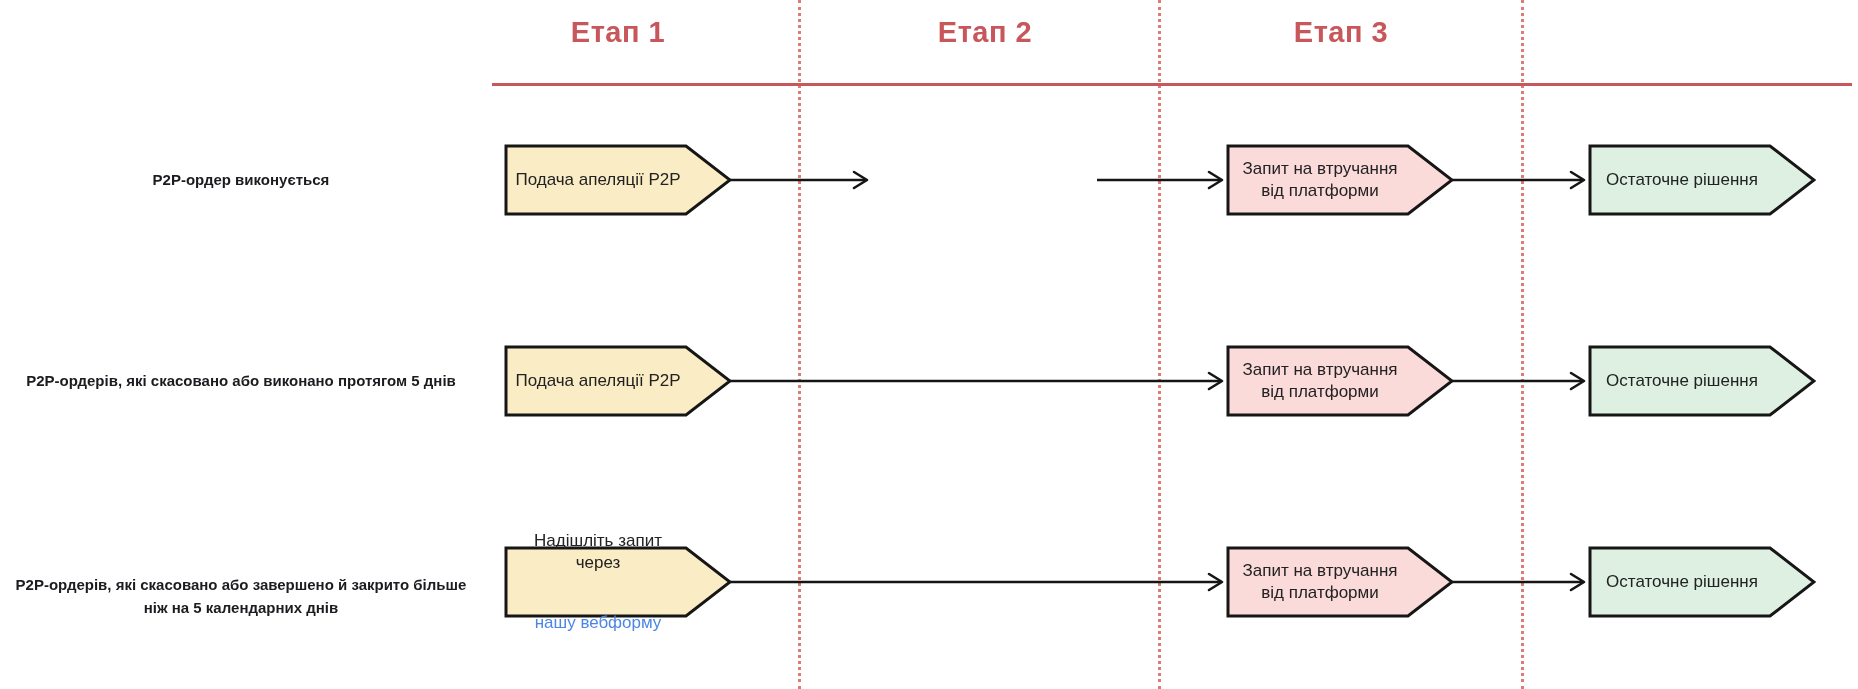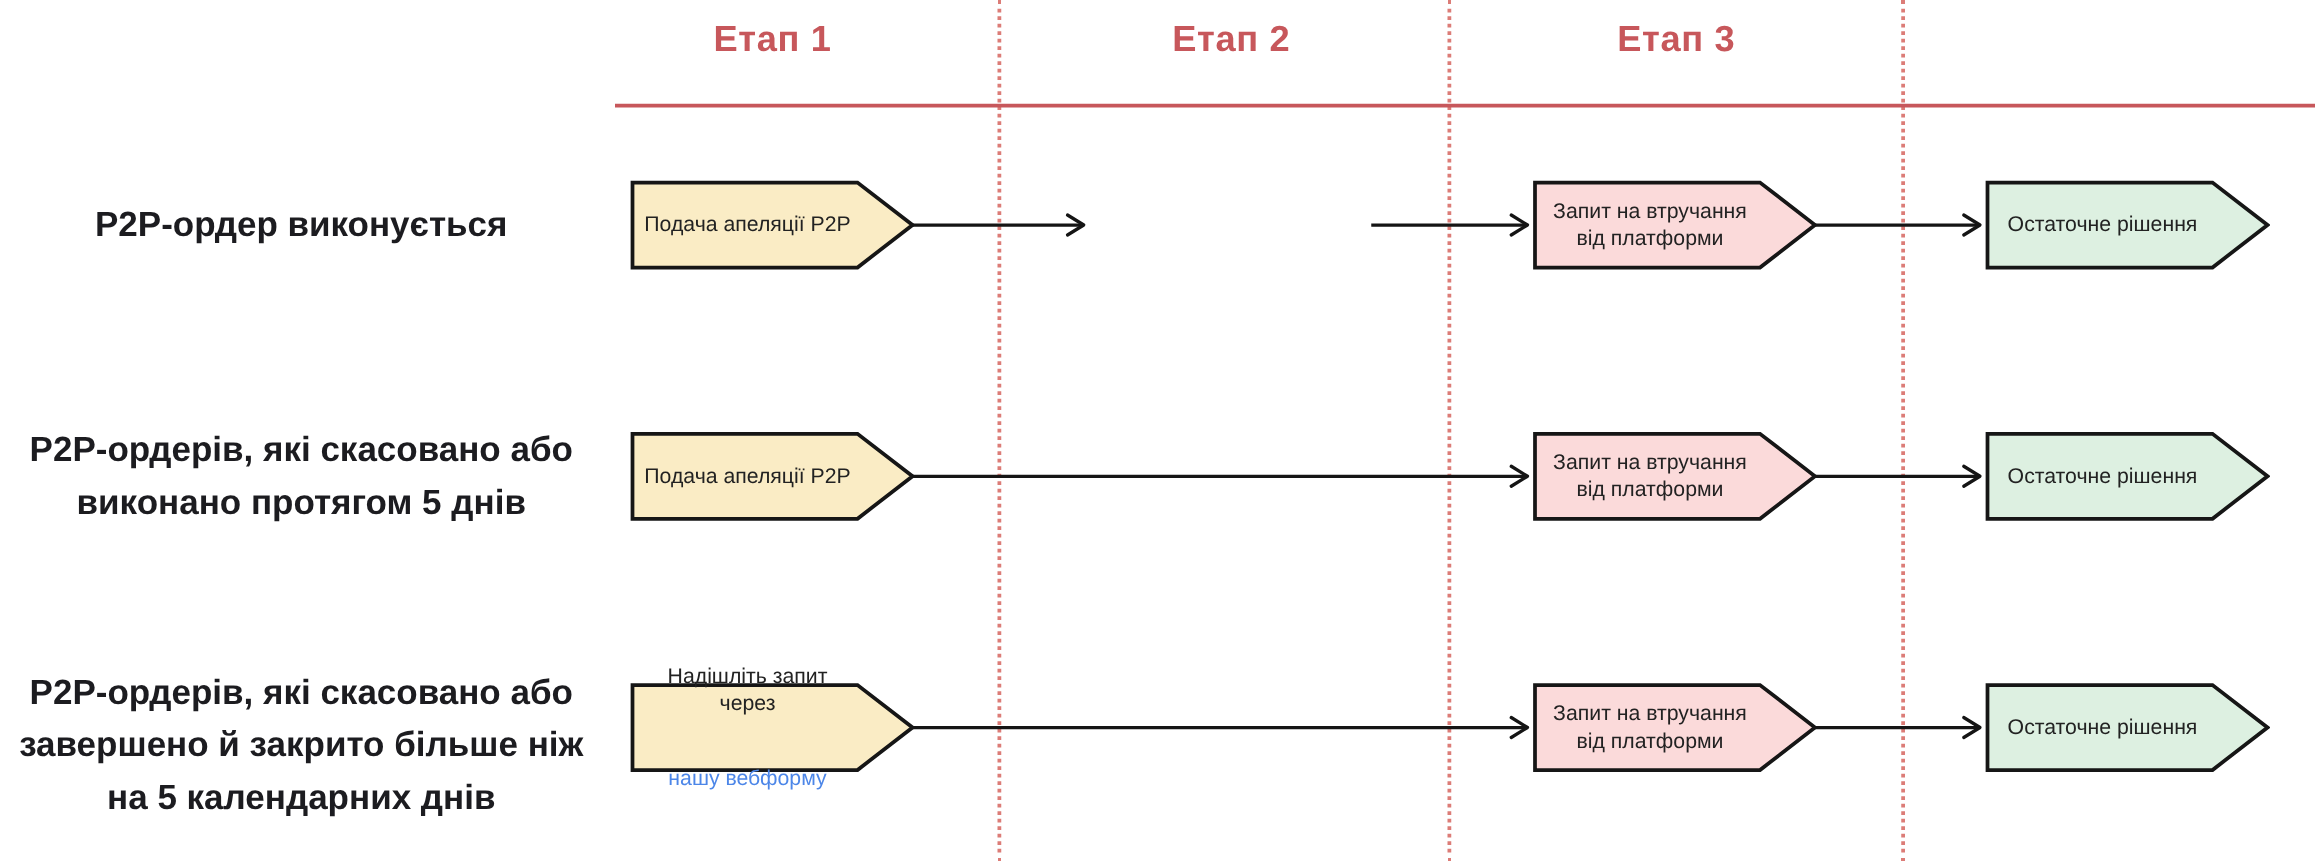--- a/index.html
+++ b/index.html
@@ -45,21 +45,21 @@
     background: #c7575b;
   }
 
   
   .row-label {
     position: absolute;
     left: 12px;
     width: 458px;
     transform: translateY(-50%);
     text-align: center;
-    font-size: 28px;
+    font-size: 15px;
     font-weight: bold;
     line-height: 1.5;
     color: #1c1c20;
   }
 
   
   .pbox {
     position: absolute;
     width: 228px;
     height: 72px;

